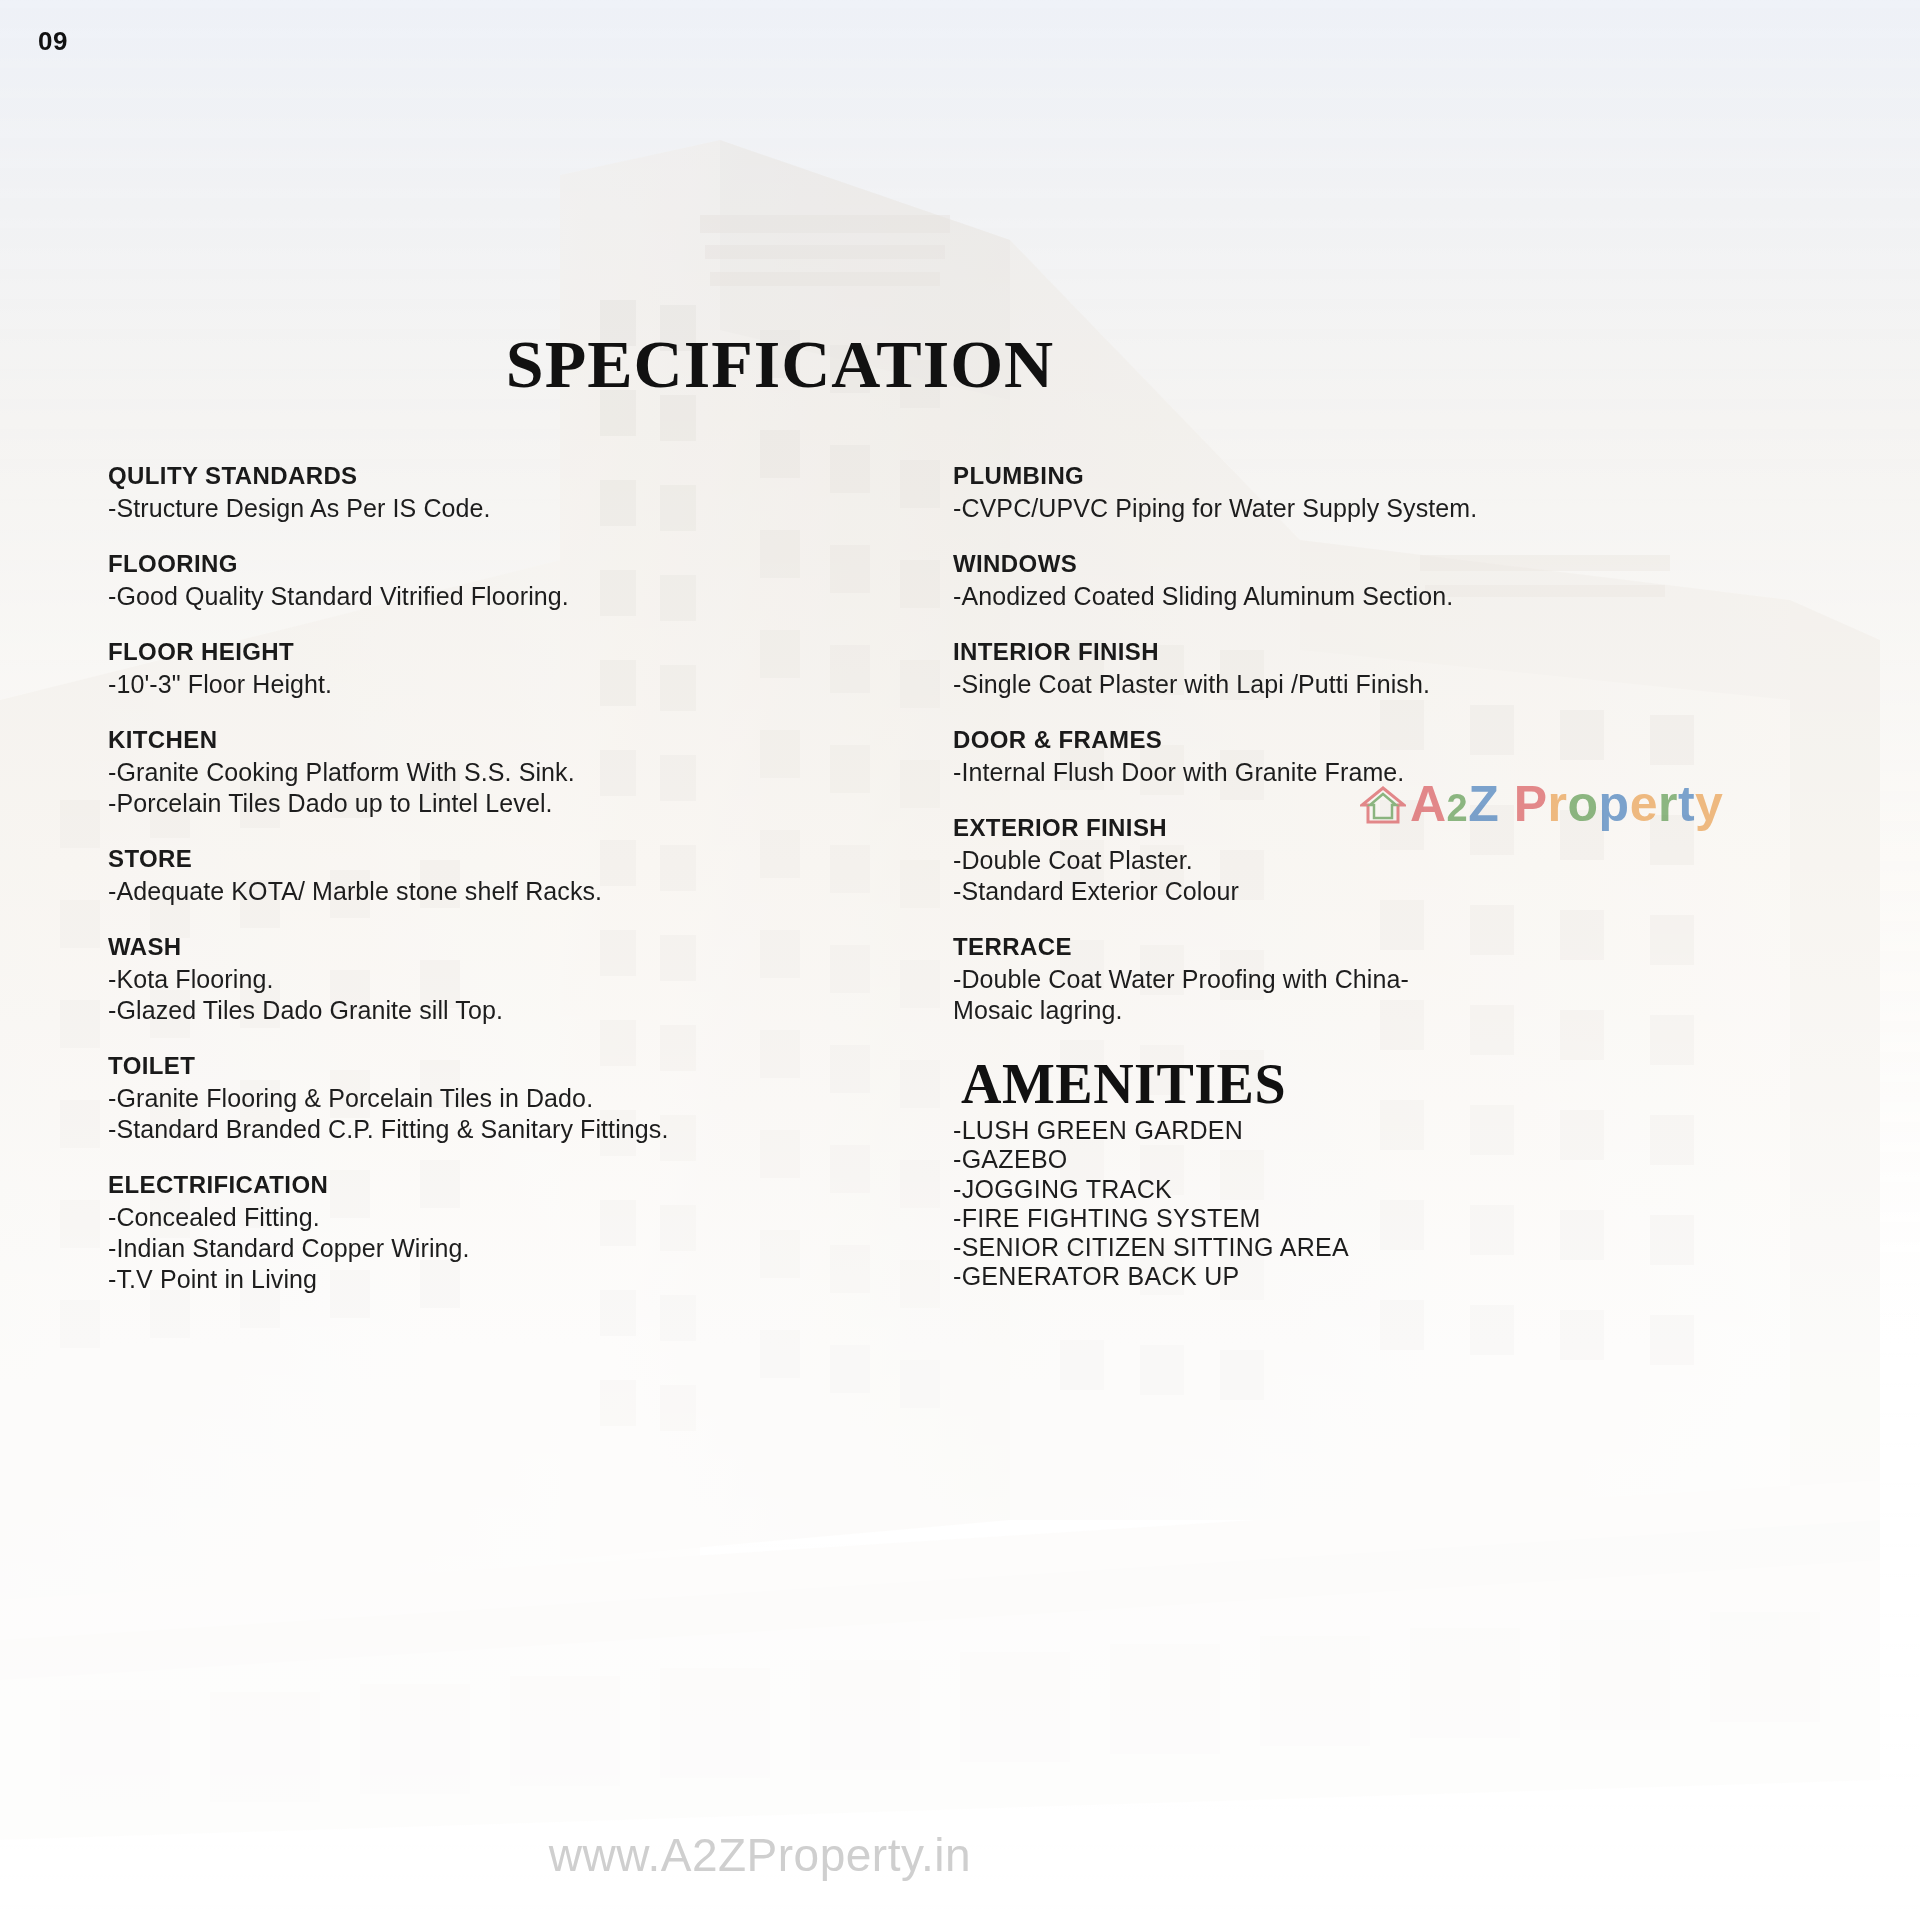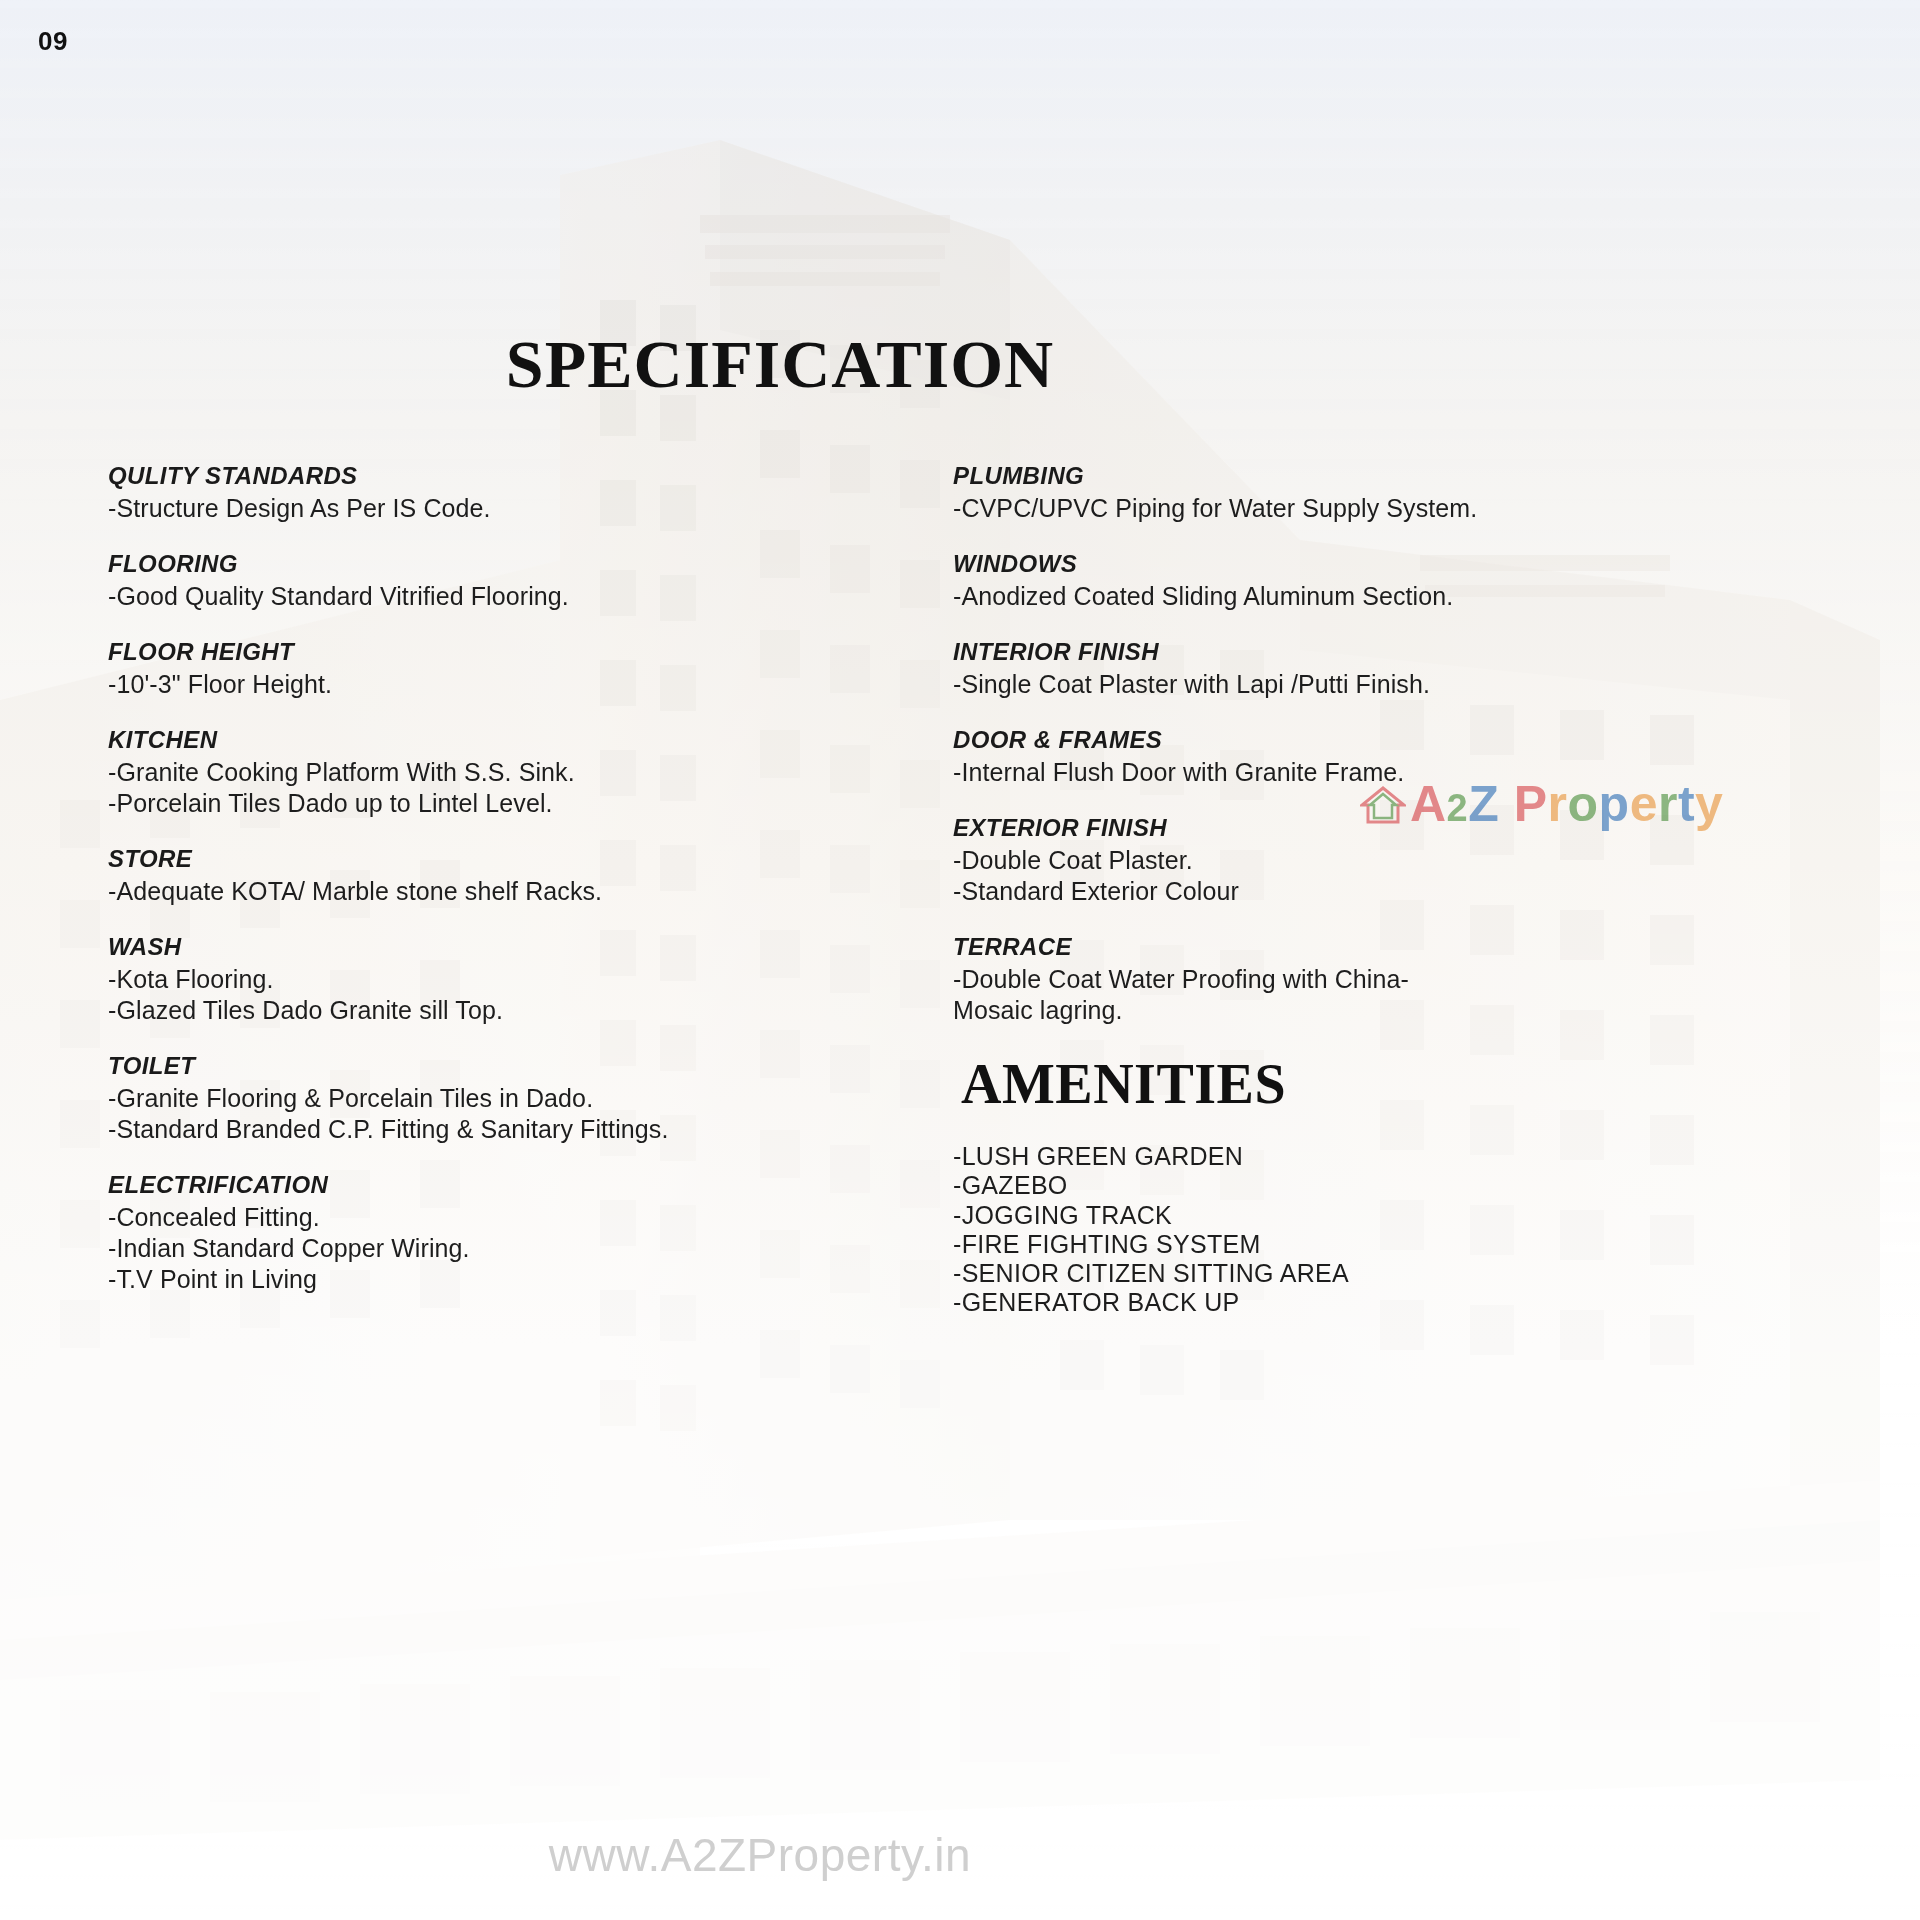--- a/index.html
+++ b/index.html
@@ -77,37 +77,35 @@
 
   .spec-block {
     margin-bottom: 26px;
   }
   .spec-head {
     font-size: 24px;
     font-weight: bold;
     color: #1a1a1a;
     letter-spacing: 0.4px;
     margin-bottom: 3px;
-    font-style: italic;
   }
   .spec-line {
     font-size: 25px;
     color: #1d1d1d;
     line-height: 1.24;
     letter-spacing: 0.1px;
   }
 
   .amenities-title {
     font-family: "Liberation Serif", serif;
     font-weight: bold;
     font-size: 56px;
     color: #111111;
     letter-spacing: 0.5px;
     margin-top: 22px;
-    margin-bottom: 26px;
     padding-left: 8px;
   }
   .amenity-line {
     font-size: 25px;
     color: #1d1d1d;
     line-height: 1.17;
     letter-spacing: 0.3px;
   }
 
   

